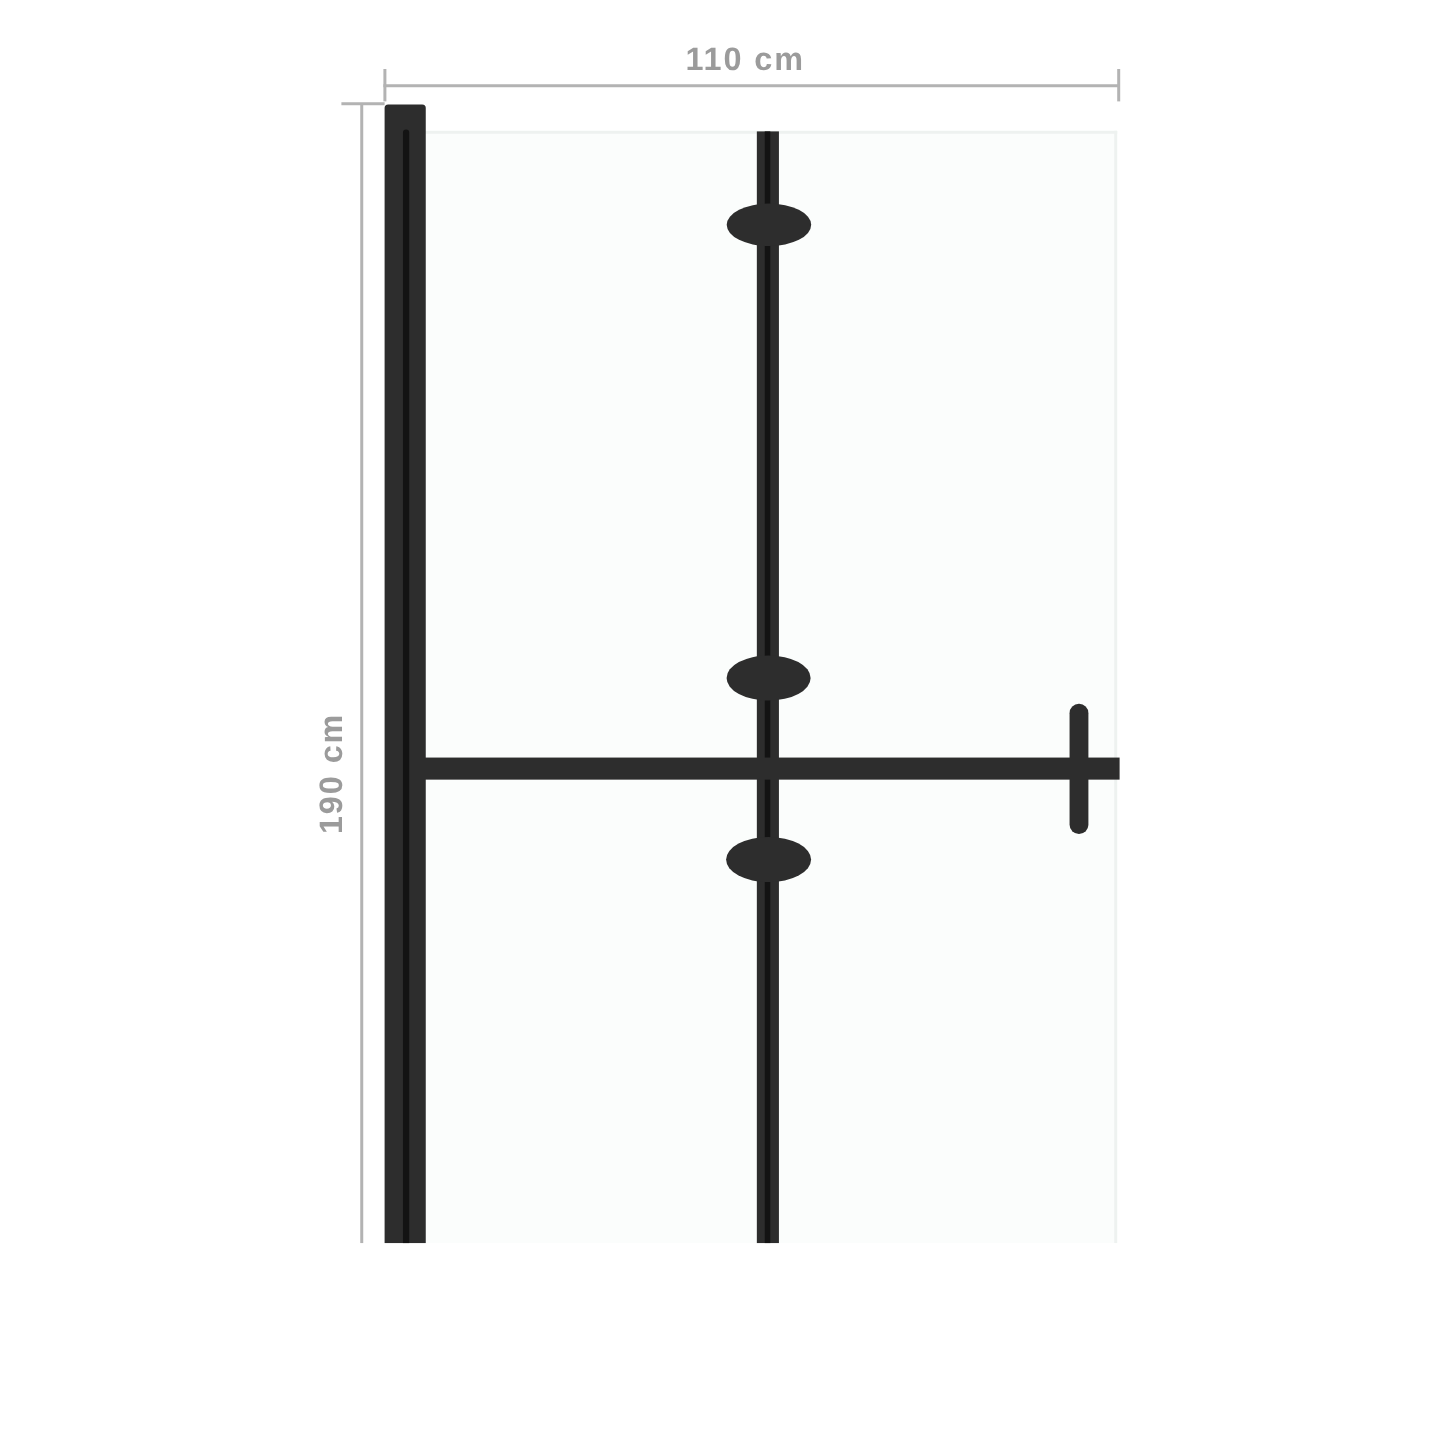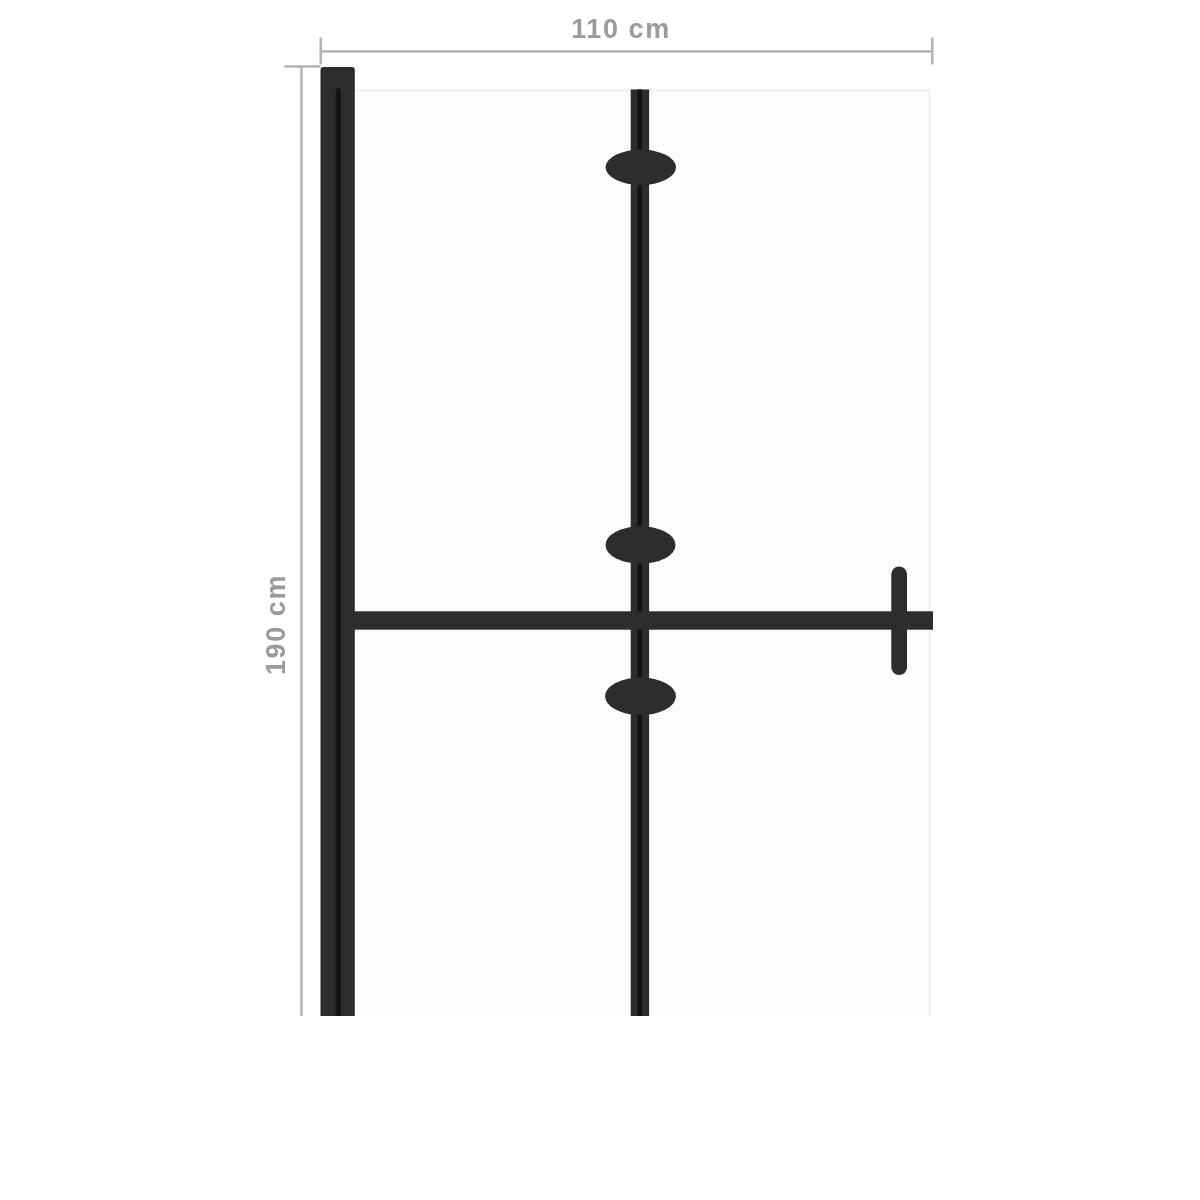--- a/index.html
+++ b/index.html
@@ -1,16 +1,16 @@
 <!DOCTYPE html>
 <html><head>
 <meta charset="utf-8">
 <style>
   html,body{margin:0;padding:0;background:#ffffff;}
-  .canvas{position:relative;width:1200px;height:1016px;background:#ffffff;overflow:hidden;}
+  .canvas{position:relative;width:1200px;height:1016px;background:#ffffff;overflow:hidden;margin-top:20px;}
   svg{display:block;}
   text{font-family:"Liberation Sans", sans-serif;font-weight:700;}
 </style>
 </head>
 <body>
 <div class="canvas">
 <svg width="1200" height="1200" viewBox="0 0 1200 1200" xmlns="http://www.w3.org/2000/svg">
 
   <rect x="0" y="0" width="1200" height="1200" fill="#ffffff"></rect>
 

